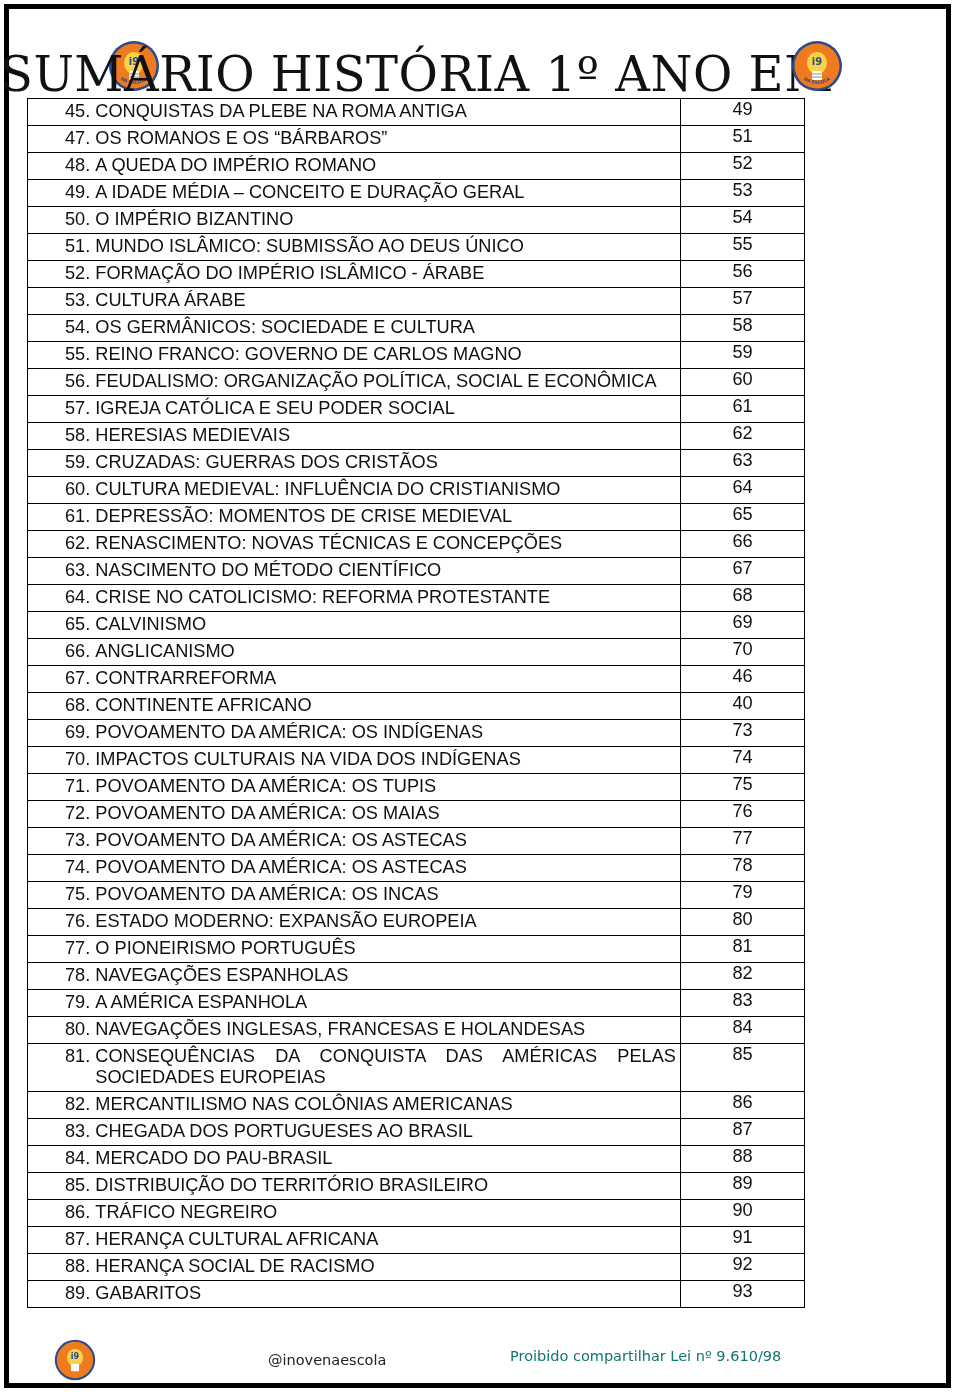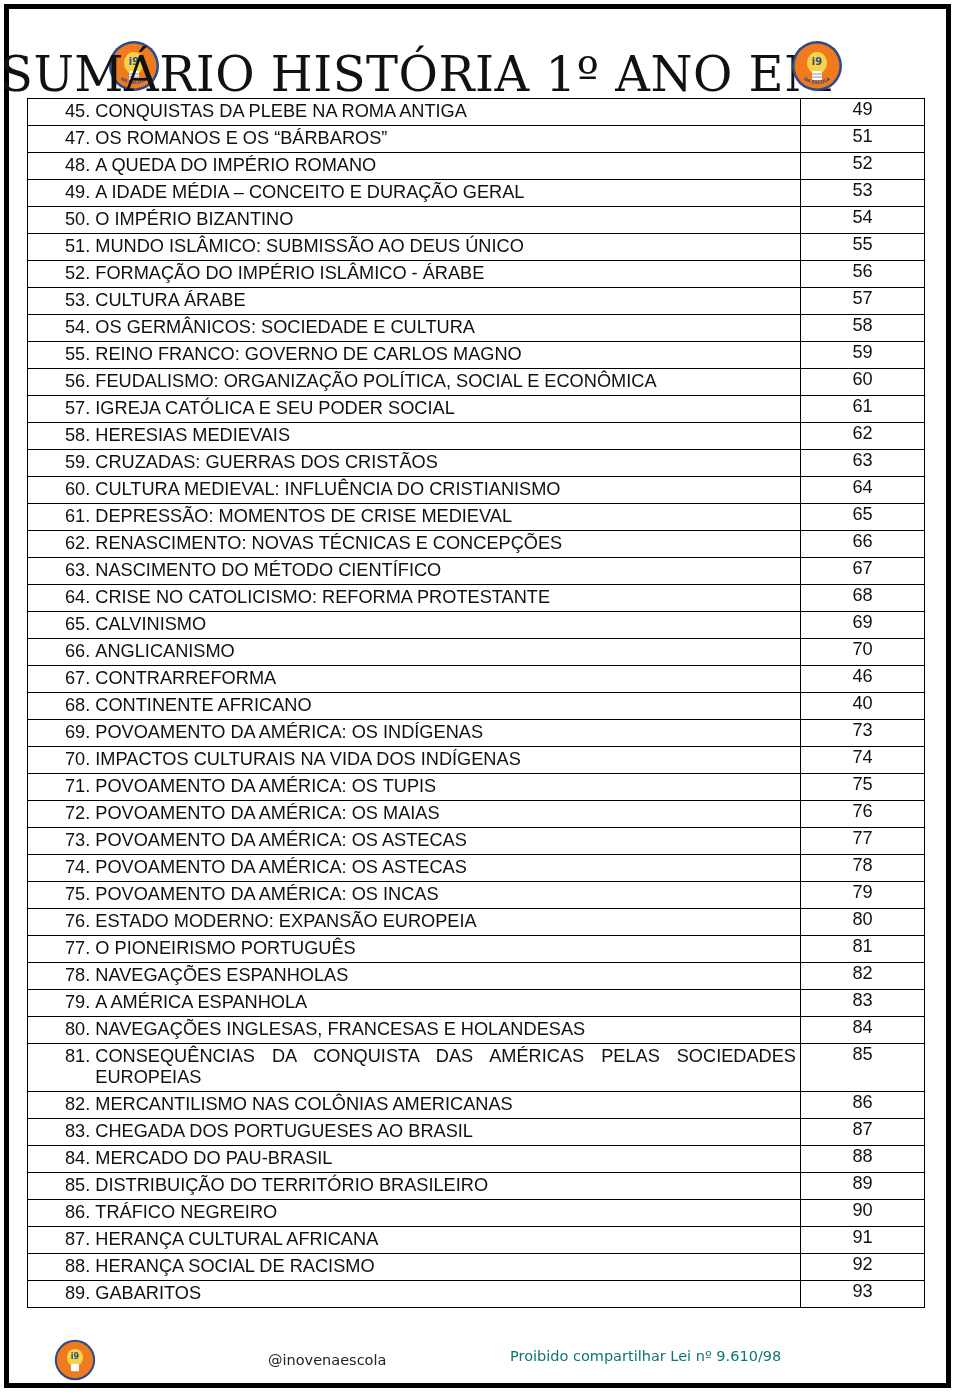--- a/index.html
+++ b/index.html
@@ -4,21 +4,21 @@
 <style>
   html, body { margin: 0; padding: 0; background: #ffffff; }
   body { width: 955px; height: 1392px; position: relative; overflow: hidden; font-family: "Liberation Sans", sans-serif; color: #111; }
   .frame { position: absolute; left: 4px; top: 4px; width: 937px; height: 1374px; border: 5px solid #000; background: #fff; }
   .header { position: absolute; left: 0; top: 38px; width: 955px; height: 60px; }
   .title { position: absolute; left: 0; width: 955px; top: 12px; font-family: "DejaVu Serif", "Liberation Serif", serif; font-size: 48px; letter-spacing: 0.5px; color: #111; line-height: 48px; font-variant: small-caps; }
   .logo { position: absolute; width: 52px; height: 52px; }
   .logo svg { width: 100%; height: 100%; display: block; }
   .logo-left { left: 108px; top: 2px; }
   .logo-right { left: 791px; top: 2px; }
-  table.toc { position: absolute; left: 27px; top: 98px; width: 898px; border-collapse: collapse; table-layout: fixed; }
+  table.toc { position: absolute; left: 27px; top: 98px; width: 778px; border-collapse: collapse; table-layout: fixed; }
   table.toc td { border: 1.3px solid #000; padding: 0; vertical-align: top; font-size: 18.2px; line-height: 21px; }
   table.toc td.topic { padding: 2px 4px 3px 37px; }
   table.toc td.page { width: 123px; text-align: center; padding-top: 0px; padding-bottom: 5px; margin-top: 12px; }
   .topic-inner { display: flex; }
   .num { flex: 0 0 auto; margin-right: 5px; }
   .ttl { flex: 1 1 auto; }
   tr.double td.topic .ttl { text-align: justify; text-align-last: left; }
   .footer { position: absolute; left: 0; top: 1336px; width: 955px; height: 48px; }
   .footer .logo-foot { position: absolute; left: 54px; top: 3px; width: 42px; height: 42px; }
   .footer .logo-foot svg { width: 100%; height: 100%; display: block; }

